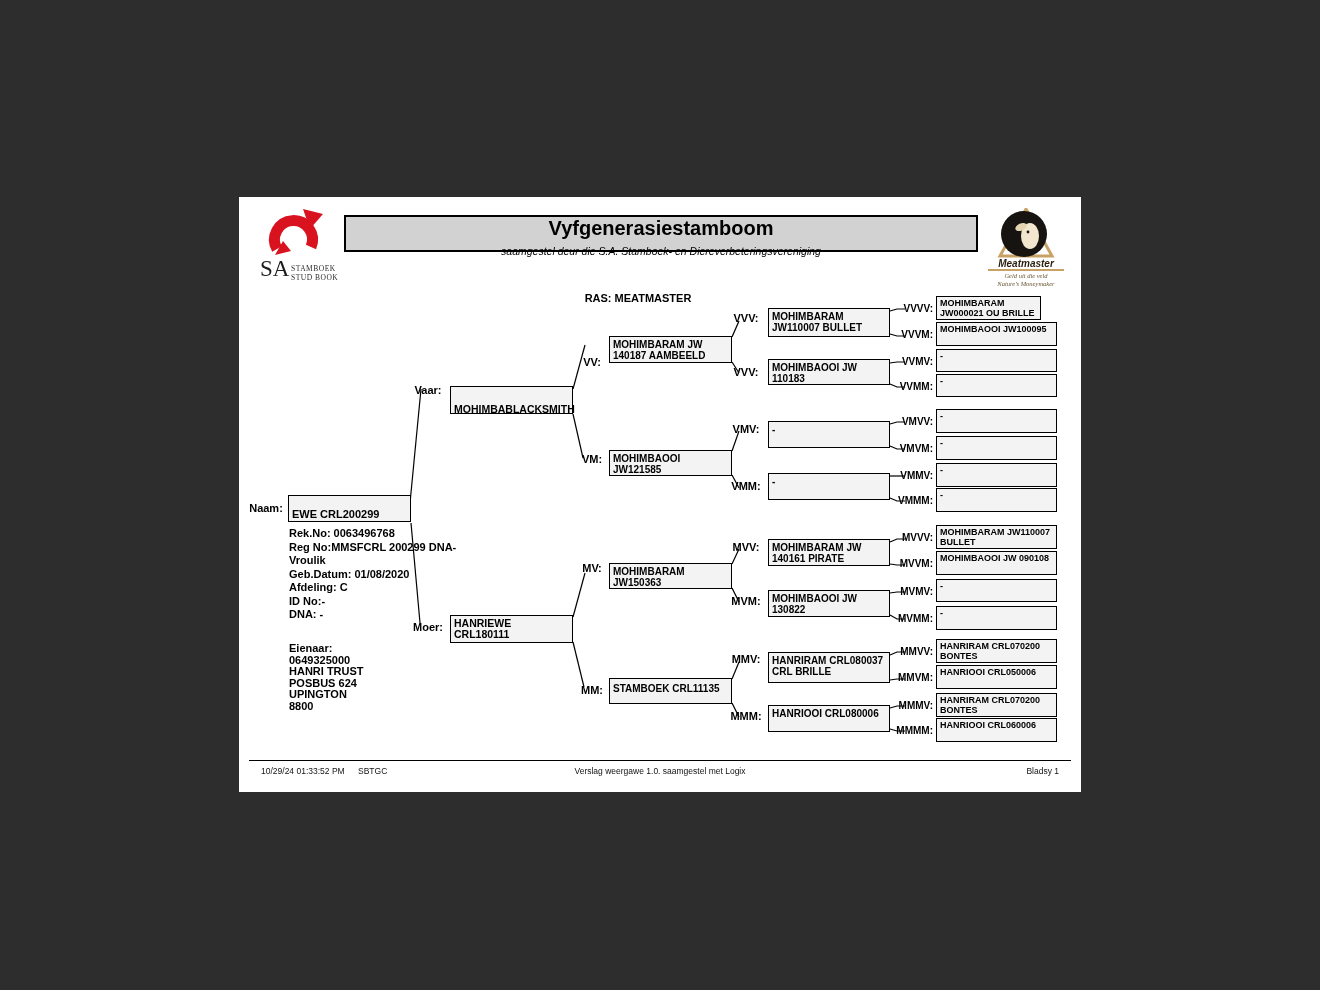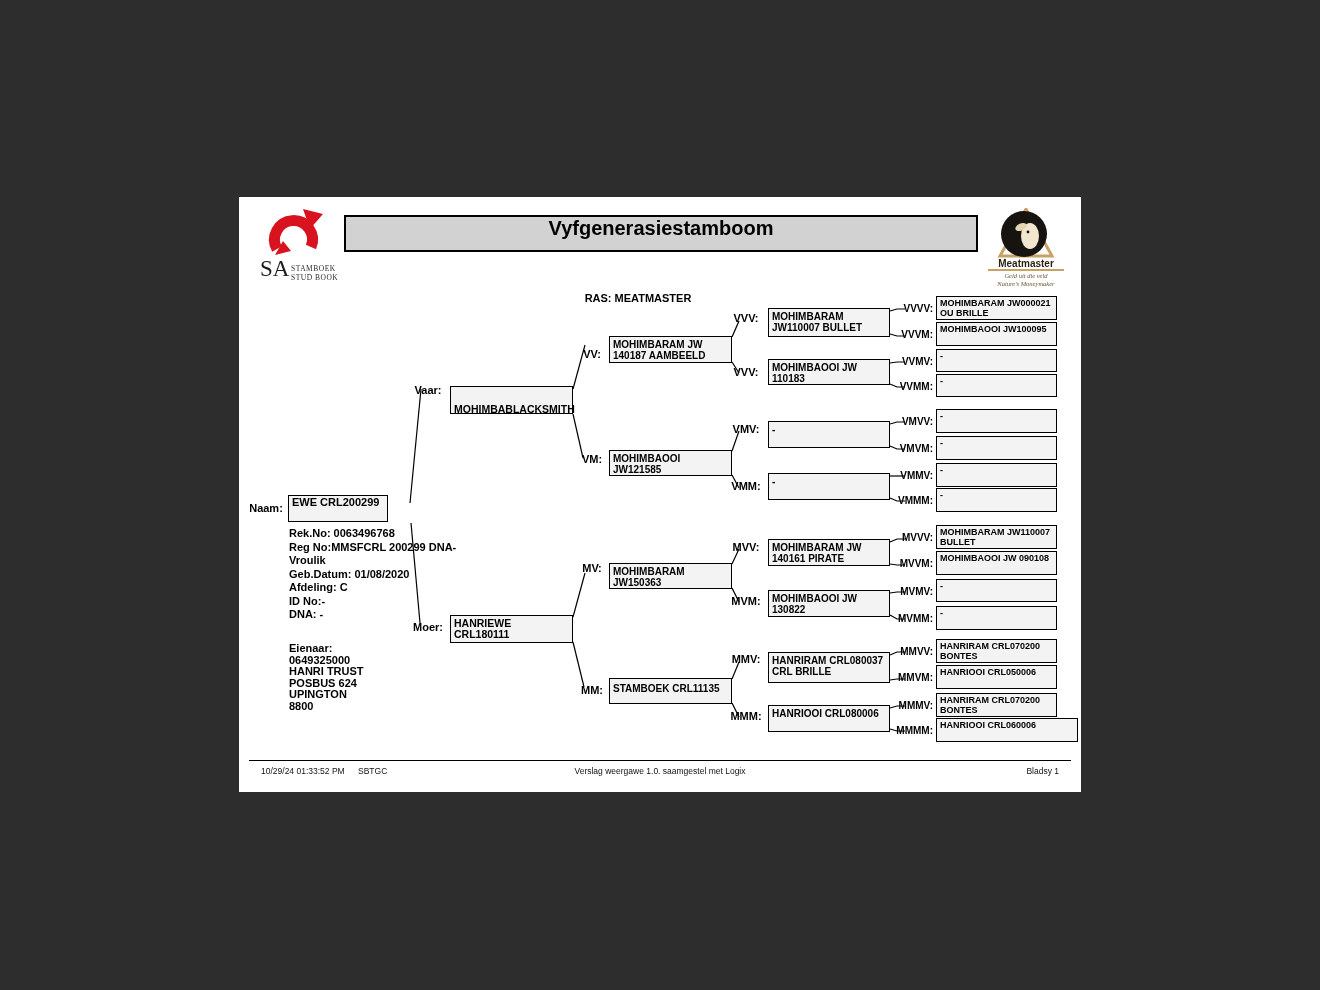--- a/index.html
+++ b/index.html
@@ -11,21 +11,21 @@
   .titlebar{position:absolute;left:105px;top:18px;width:634px;height:37px;background:#d2d2d2;
             border:2px solid #000;box-sizing:border-box;text-align:center;}
   .titlebar h1{margin:1px 0 7px 0;font-size:20px;line-height:21px;font-weight:bold;}
   .titlebar .sub{font-size:10.5px;line-height:11px;font-style:italic;}
   .ras{position:absolute;left:299px;top:95px;width:200px;text-align:center;font-weight:bold;font-size:11px;}
   
   .salogo{position:absolute;left:18px;top:10px;width:90px;height:80px;}
   .salogo .satext{position:absolute;left:3px;top:49px;font-family:"Liberation Serif",serif;font-size:23px;color:#1c1c1c;}
   .salogo .sbtext{position:absolute;left:34px;top:58px;font-size:7.5px;letter-spacing:.5px;color:#2e2e2e;line-height:8.5px;font-family:"Liberation Serif",serif;}
   .mmlogo{position:absolute;left:749px;top:11px;width:76px;height:84px;text-align:center;}
-  .mmlogo .mmname{position:absolute;left:0;top:50px;width:76px;font-size:10px;font-weight:bold;color:#2a1f10;border-bottom:2px solid #c8a264;line-height:11px;}
+  .mmlogo .mmname{position:absolute;left:0;top:50px;width:76px;font-size:10px;font-weight:bold;color:#2a1f10;border-bottom:2px solid #c8a264;line-height:11px;font-style:italic;}
   .mmlogo .mmtag{position:absolute;left:0;top:64px;width:76px;font-size:6.5px;font-style:italic;color:#6a5632;line-height:7.5px;font-family:"Liberation Serif",serif;}
   
   .nlab{position:absolute;text-align:center;font-weight:bold;font-size:11px;line-height:14px;}
   .nlab5{position:absolute;text-align:right;font-weight:bold;font-size:10px;line-height:12px;}
   .nbox{position:absolute;background:#f3f3f3;border:1.5px solid #000;box-sizing:border-box;
         font-weight:bold;font-size:10px;line-height:11px;padding:2px 3px;overflow:visible;}
   .nbox5{position:absolute;background:#f3f3f3;border:1.5px solid #000;box-sizing:border-box;
         font-weight:bold;font-size:9px;line-height:10px;padding:1px 3px;}
   
   .details{position:absolute;left:50px;top:330px;width:190px;font-weight:bold;font-size:11px;line-height:13.5px;}
@@ -83,41 +83,42 @@
       </svg>
       <div class="satext">SA</div>
       <div class="sbtext">
         <div>STAMBOEK</div>
         <div>STUD BOOK</div>
       </div>
     </div>
 
     <div class="titlebar">
       <h1>Vyfgenerasiestamboom</h1>
+      <div class="sub">saamgestel deur die S.A. Stamboek- en Diereverbeteringsvereniging</div>
     </div>
 
     <div class="mmlogo">
       <svg width="76" height="50" viewBox="0 0 76 50">
         <polygon points="38,1 64,48 12,48" fill="none" stroke="#c8a264" stroke-width="3"></polygon>
         <circle cx="36" cy="26" r="23" fill="#161310"></circle>
         <ellipse cx="42" cy="28" rx="9" ry="13" fill="#f2e6cf"></ellipse>
         <ellipse cx="33" cy="19" rx="6" ry="3.5" fill="#e6d4b0" transform="rotate(-25 33 19)"></ellipse>
         <circle cx="40" cy="24" r="1.4" fill="#161310"></circle>
       </svg>
       <div class="mmname">Meatmaster</div>
       <div class="mmtag">
         <div>Geld uit die veld</div>
         <div>Nature's Moneymaker</div>
       </div>
     </div>
 
     <div class="ras">RAS: MEATMASTER</div>
 
     <div class="nlab" style="left:7px;top:304px;width:40px">Naam:</div>
-    <div class="nbox" style="left:49px;top:298px;width:100px;height:27px;font-size:11px;line-height:13px;padding-top:0"><span>EWE CRL200299</span></div>
+    <div class="nbox" style="left:49px;top:298px;width:123px;height:27px;font-size:11px;line-height:13px;padding-top:12px"><span>EWE CRL200299</span></div>
 
     <div class="details">
       <div>Rek.No: 0063496768</div>
       <div>Reg No:MMSFCRL 200299 DNA-</div>
       <div>Vroulik</div>
       <div>Geb.Datum: 01/08/2020</div>
       <div>Afdeling: C</div>
       <div>ID No:-</div>
       <div>DNA: -</div>
     </div>
@@ -128,21 +129,21 @@
       <div>POSBUS 624</div>
       <div>UPINGTON</div>
       <div>8800</div>
     </div>
 
     <div class="nlab" style="left:169px;top:186px;width:40px">Vaar:</div>
     <div class="nbox" style="left:211px;top:189px;width:123px;height:28px;font-size:10.5px;padding-top:17px"><span>MOHIMBABLACKSMITH</span></div>
     <div class="nlab" style="left:169px;top:423px;width:40px">Moer:</div>
     <div class="nbox" style="left:211px;top:418px;width:123px;height:28px;font-size:10.5px;"><span>HANRIEWE CRL180111</span></div>
 
-    <div class="nlab" style="left:338px;top:150px;width:30px">VV:</div>
+    <div class="nlab" style="left:338px;top:158px;width:30px">VV:</div>
     <div class="nbox" style="left:370px;top:139px;width:123px;height:27px"><span>MOHIMBARAM JW 140187 AAMBEELD</span></div>
     <div class="nlab" style="left:338px;top:255px;width:30px">VM:</div>
     <div class="nbox" style="left:370px;top:253px;width:123px;height:26px"><span>MOHIMBAOOI JW121585</span></div>
     <div class="nlab" style="left:338px;top:364px;width:30px">MV:</div>
     <div class="nbox" style="left:370px;top:366px;width:123px;height:26px"><span>MOHIMBARAM JW150363</span></div>
     <div class="nlab" style="left:338px;top:486px;width:30px">MM:</div>
     <div class="nbox" style="left:370px;top:481px;width:123px;height:26px;padding-top:4px"><span>STAMBOEK CRL11135</span></div>
 
     <div class="nlab" style="left:487px;top:114px;width:40px">VVV:</div>
     <div class="nbox" style="left:529px;top:111px;width:122px;height:29px"><span>MOHIMBARAM JW110007 BULLET</span></div>
@@ -155,21 +156,21 @@
     <div class="nlab" style="left:487px;top:343px;width:40px">MVV:</div>
     <div class="nbox" style="left:529px;top:342px;width:122px;height:27px"><span>MOHIMBARAM JW 140161 PIRATE</span></div>
     <div class="nlab" style="left:487px;top:397px;width:40px">MVM:</div>
     <div class="nbox" style="left:529px;top:393px;width:122px;height:27px"><span>MOHIMBAOOI JW 130822</span></div>
     <div class="nlab" style="left:487px;top:455px;width:40px">MMV:</div>
     <div class="nbox" style="left:529px;top:455px;width:122px;height:31px"><span>HANRIRAM CRL080037 CRL BRILLE</span></div>
     <div class="nlab" style="left:487px;top:512px;width:40px">MMM:</div>
     <div class="nbox" style="left:529px;top:508px;width:122px;height:27px"><span>HANRIOOI CRL080006</span></div>
 
     <div class="nlab5" style="left:654px;top:106px;width:40px">VVVV:</div>
-    <div class="nbox5" style="left:697px;top:99px;width:121px;height:24px"><span>MOHIMBARAM JW000021 OU BRILLE</span></div>
+    <div class="nbox5" style="left:697px;top:99px;width:105px;height:24px"><span>MOHIMBARAM JW000021 OU BRILLE</span></div>
     <div class="nlab5" style="left:654px;top:132px;width:40px">VVVM:</div>
     <div class="nbox5" style="left:697px;top:125px;width:121px;height:24px"><span>MOHIMBAOOI JW100095</span></div>
     <div class="nlab5" style="left:654px;top:159px;width:40px">VVMV:</div>
     <div class="nbox5" style="left:697px;top:152px;width:121px;height:23px"><span>-</span></div>
     <div class="nlab5" style="left:654px;top:184px;width:40px">VVMM:</div>
     <div class="nbox5" style="left:697px;top:177px;width:121px;height:23px"><span>-</span></div>
     <div class="nlab5" style="left:654px;top:219px;width:40px">VMVV:</div>
     <div class="nbox5" style="left:697px;top:212px;width:121px;height:24px"><span>-</span></div>
     <div class="nlab5" style="left:654px;top:246px;width:40px">VMVM:</div>
     <div class="nbox5" style="left:697px;top:239px;width:121px;height:24px"><span>-</span></div>
@@ -185,21 +186,21 @@
     <div class="nbox5" style="left:697px;top:382px;width:121px;height:23px"><span>-</span></div>
     <div class="nlab5" style="left:654px;top:416px;width:40px">MVMM:</div>
     <div class="nbox5" style="left:697px;top:409px;width:121px;height:24px"><span>-</span></div>
     <div class="nlab5" style="left:654px;top:449px;width:40px">MMVV:</div>
     <div class="nbox5" style="left:697px;top:442px;width:121px;height:24px"><span>HANRIRAM CRL070200 BONTES</span></div>
     <div class="nlab5" style="left:654px;top:475px;width:40px">MMVM:</div>
     <div class="nbox5" style="left:697px;top:468px;width:121px;height:24px"><span>HANRIOOI CRL050006</span></div>
     <div class="nlab5" style="left:654px;top:503px;width:40px">MMMV:</div>
     <div class="nbox5" style="left:697px;top:496px;width:121px;height:24px"><span>HANRIRAM CRL070200 BONTES</span></div>
     <div class="nlab5" style="left:654px;top:528px;width:40px">MMMM:</div>
-    <div class="nbox5" style="left:697px;top:521px;width:142px;height:24px"><span>HANRIOOI CRL060006</span></div>
+    <div class="nbox5" style="left:697px;top:521px;width:121px;height:24px"><span>HANRIOOI CRL060006</span></div>
 
     <div class="frule"></div>
     <div class="ftext" style="left:22px">10/29/24 01:33:52 PM</div>
     <div class="ftext" style="left:119px">SBTGC</div>
     <div class="fcenter">Verslag weergawe 1.0. saamgestel met Logix</div>
     <div class="fpage">Bladsy 1</div>
 
   </div>
 </div>
 

